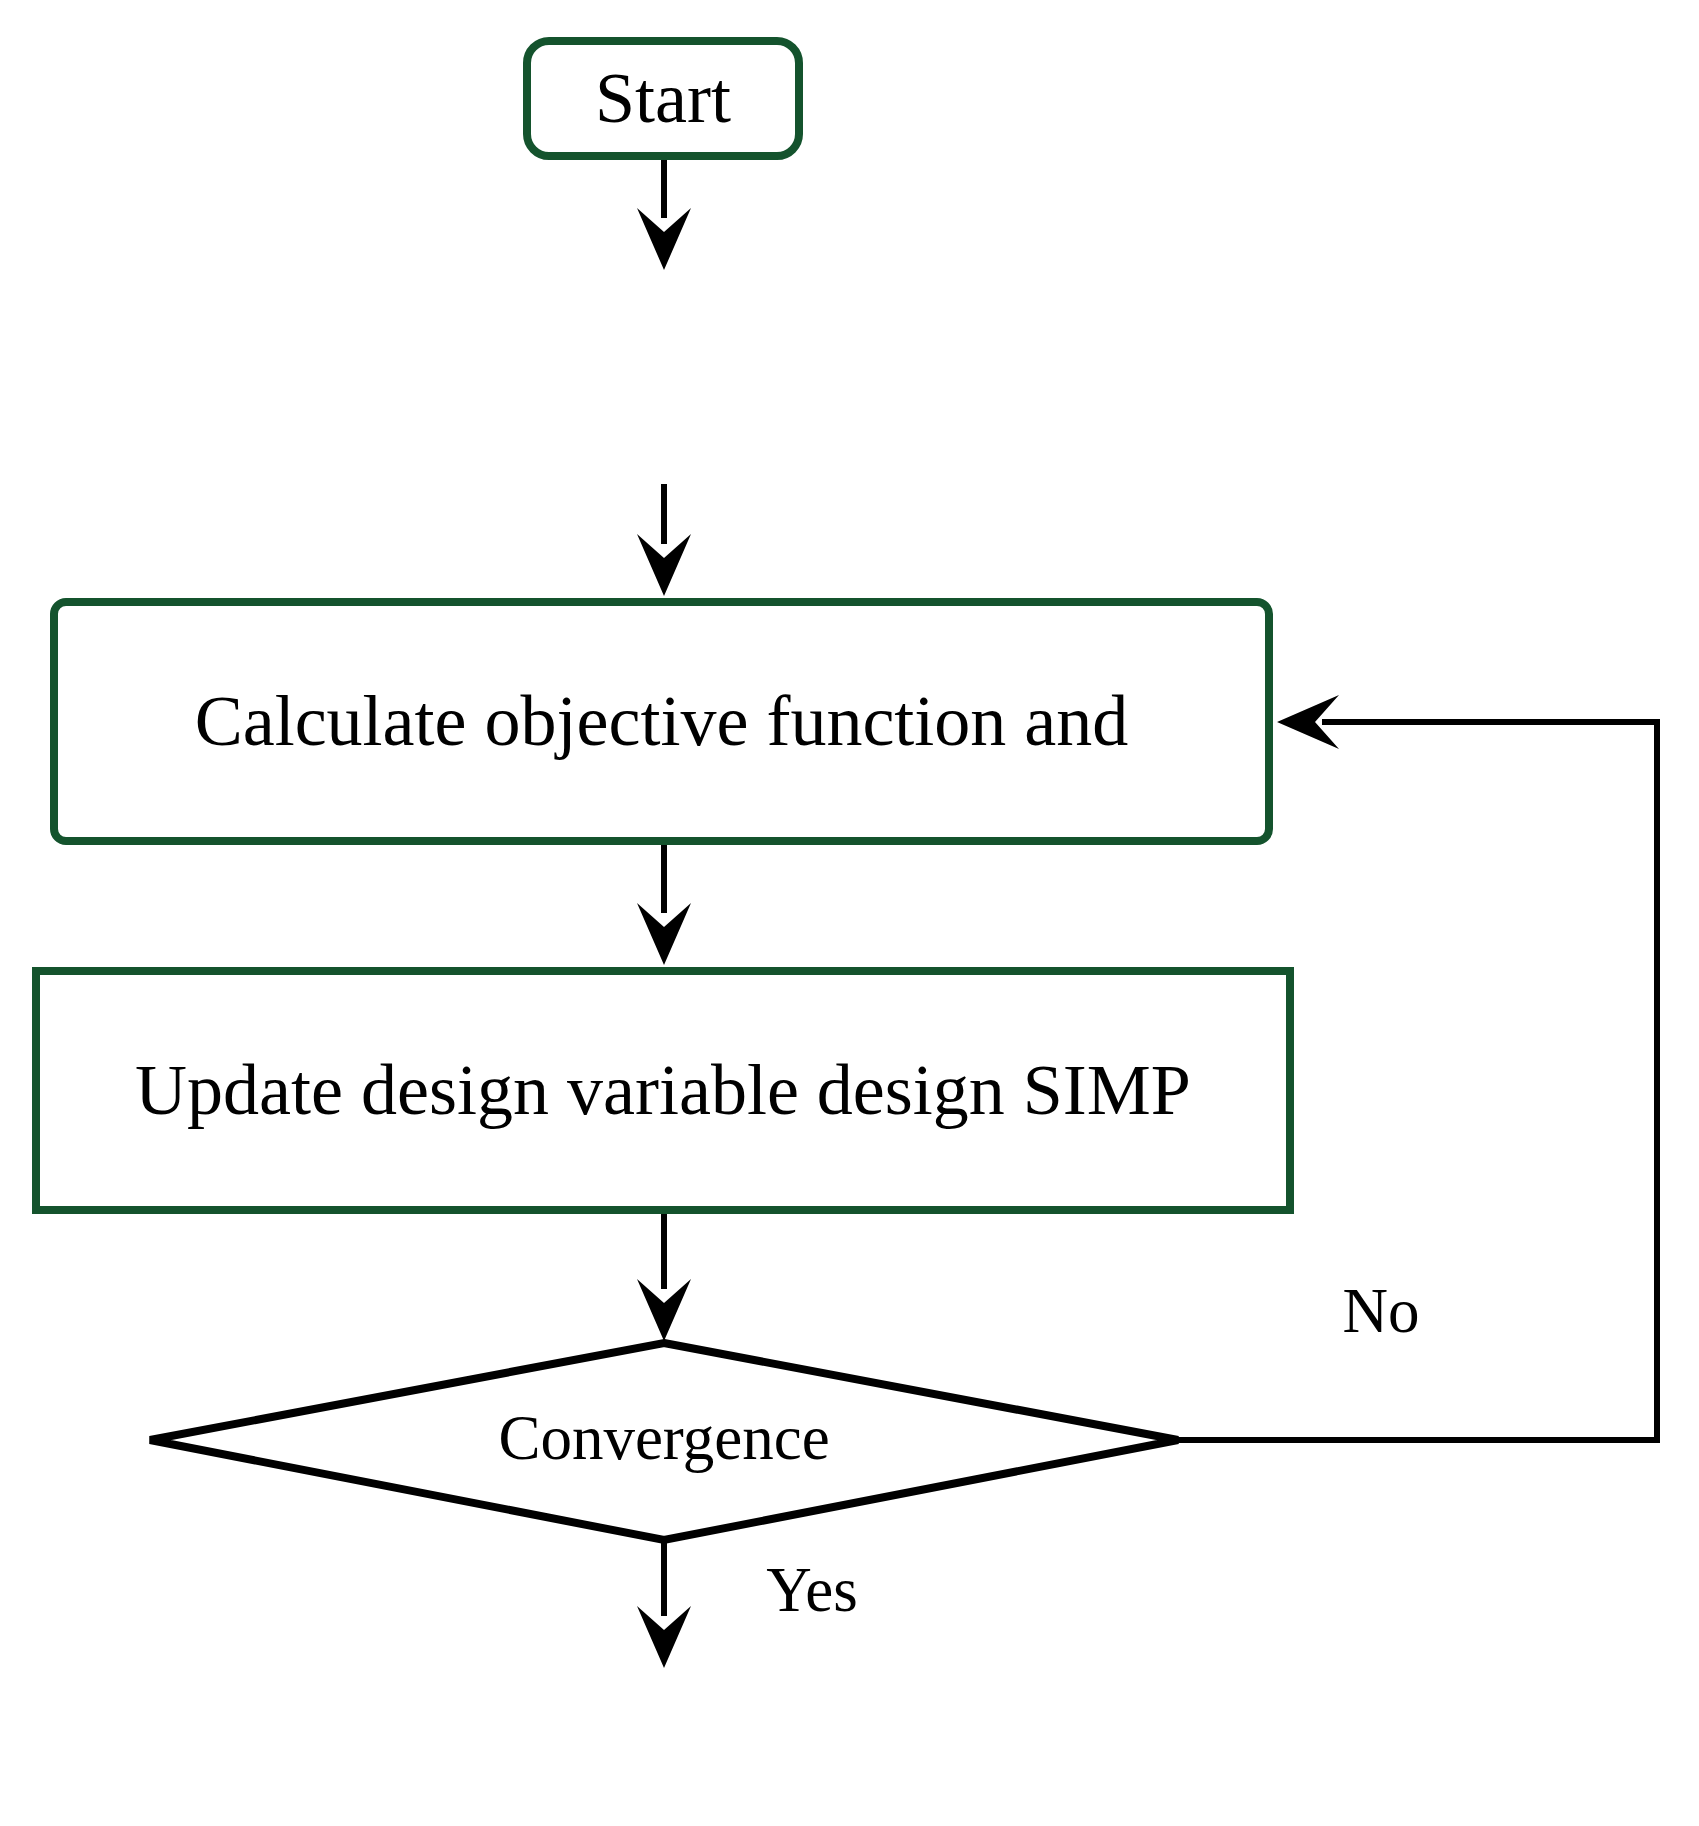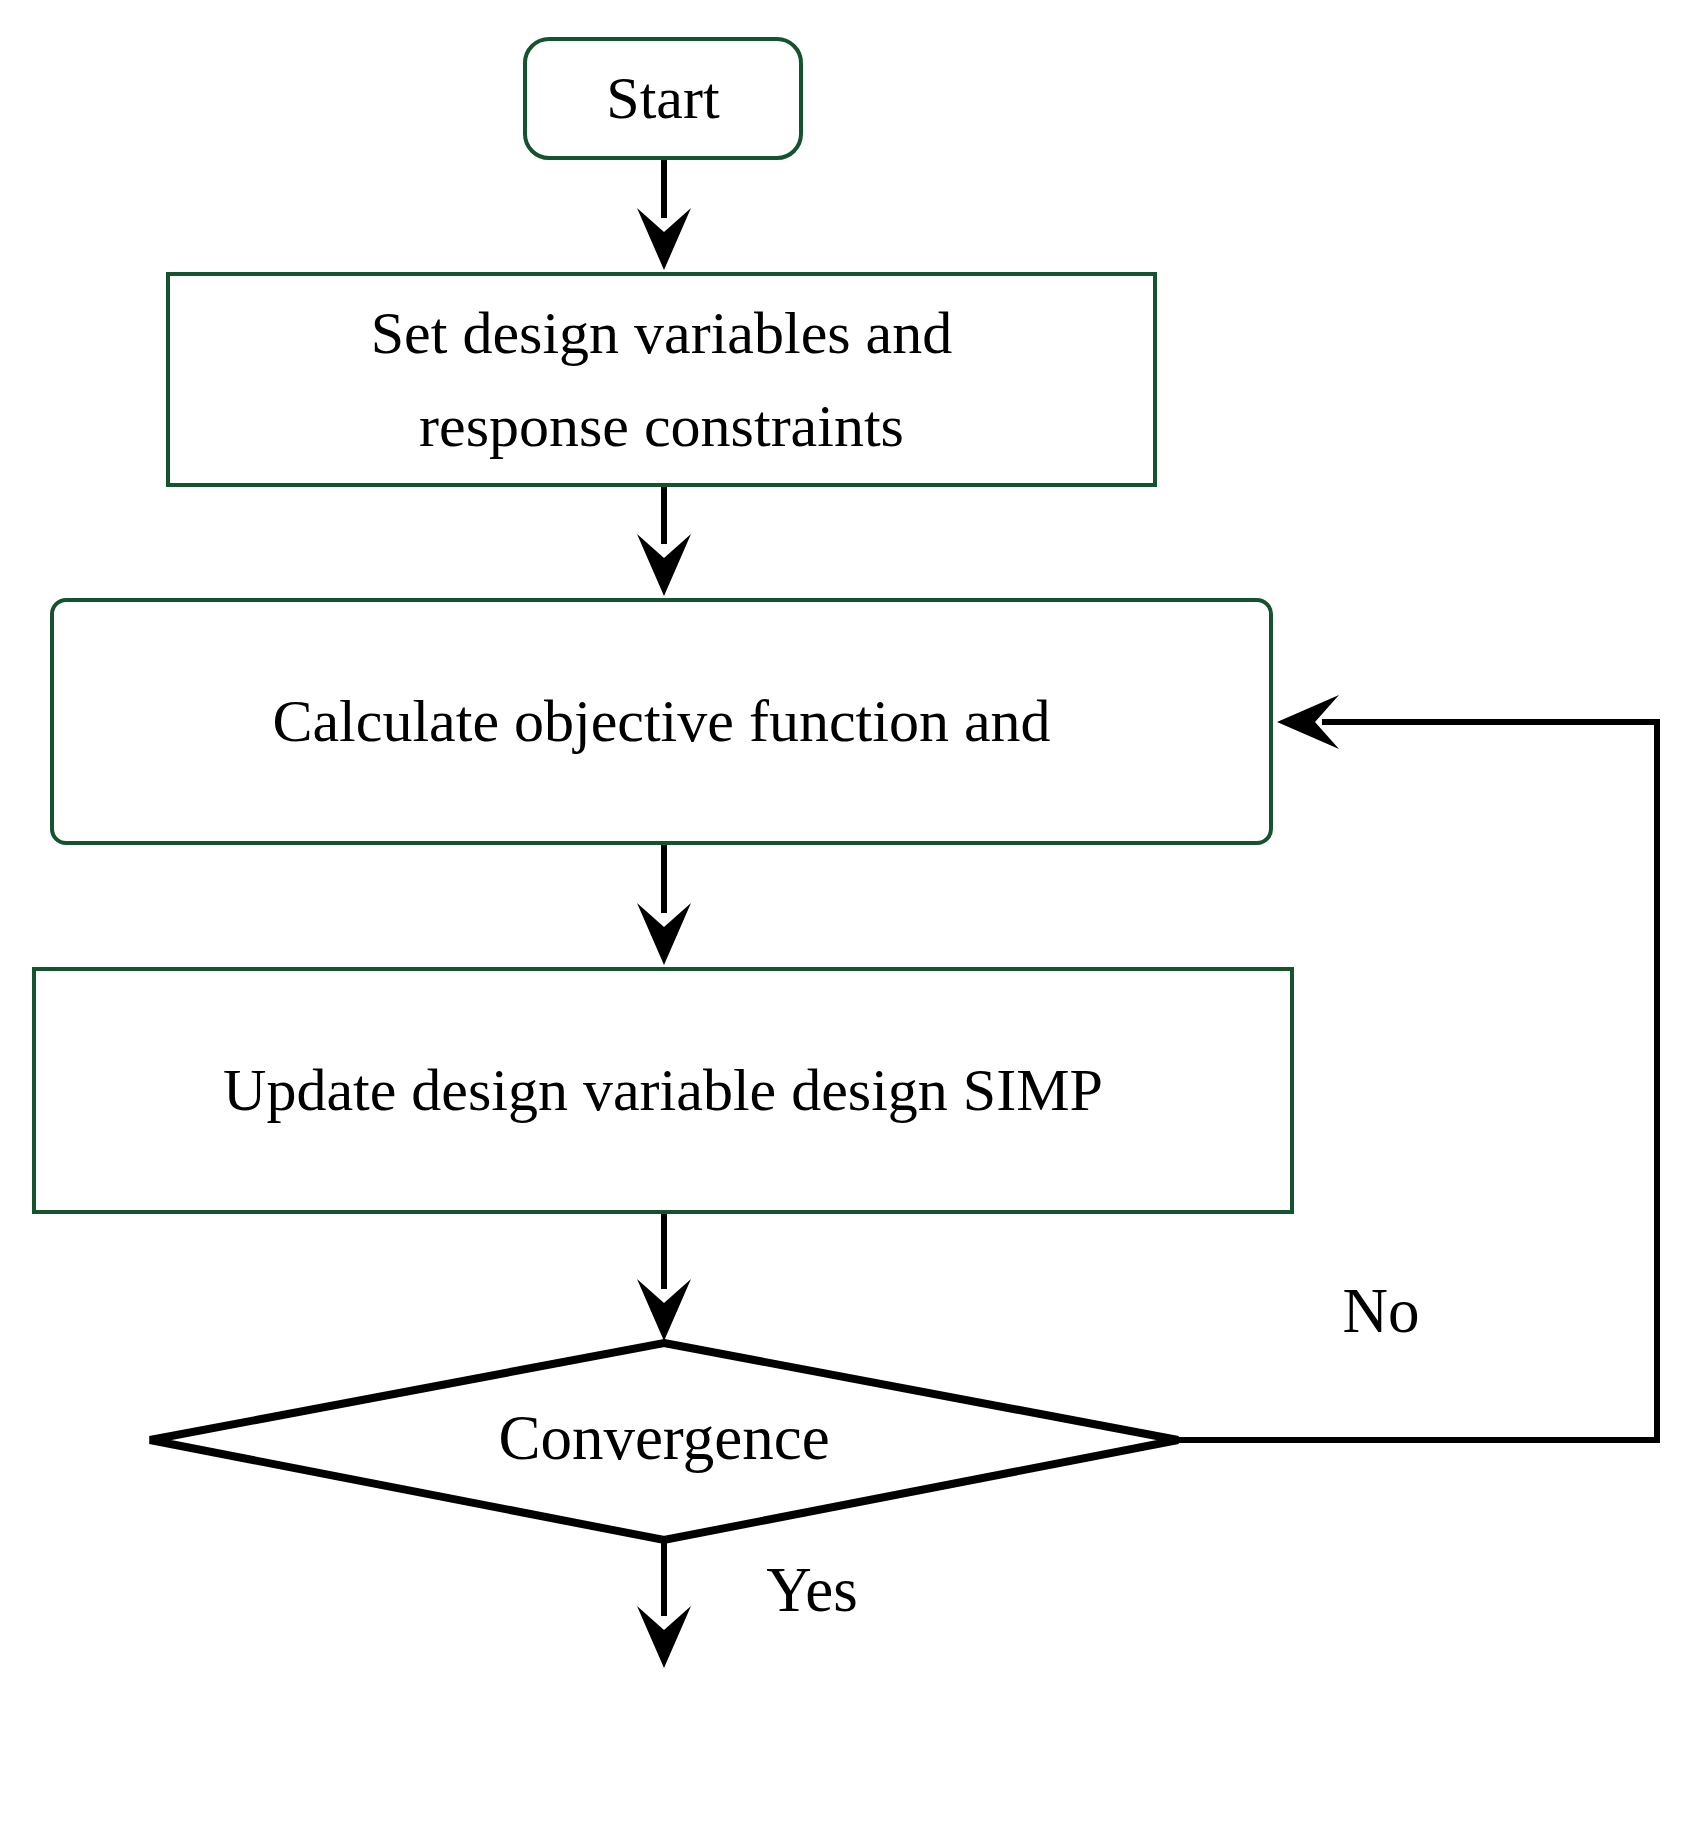--- a/index.html
+++ b/index.html
@@ -8,28 +8,28 @@
     width:1699px;height:1826px;
     background:#ffffff;
     font-family:"Liberation Serif","DejaVu Serif",serif;
     color:#000;
     overflow:hidden;
   }
   #connectors{position:absolute;left:0;top:0;width:1699px;height:1826px;}
   .node{
     position:absolute;
     box-sizing:border-box;
-    border:4px solid #14532d;
+    border:8px solid #14532d;
     background:#fff;
     display:flex;
     flex-direction:column;
     align-items:center;
     justify-content:center;
     text-align:center;
-    font-size:60px;
+    font-size:72px;
     line-height:1.55;
     white-space:nowrap;
   }
   .rounded{border-radius:26px;}
   #node-start        {left:523px; top:37px;   width:280px;  height:123px;}
   #node-set-design   {left:166px; top:272px;  width:991px;  height:215px;}
   #node-calculate    {left:50px;  top:598px;  width:1223px; height:247px;border-radius:16px;}
   #node-update-simp  {left:32px;  top:967px;  width:1262px; height:247px;}
   #node-output       {left:297px; top:1670px; width:743px;  height:123px;}
   .diamond-label{
@@ -76,24 +76,20 @@
     <polygon class="head" points="664,1668 637,1606 664,1630 691,1606"></polygon>
 
     <polyline class="stroke" points="1178,1440 1657,1440 1657,722 1322,722"></polyline>
     <polygon class="head" points="1277,722 1339,695 1315,722 1339,749"></polygon>
   </svg>
 
   <div class="node rounded" id="node-start">
     <div>Start</div>
   </div>
 
-  <div class="node" id="node-set-design">
-    <div>Set design variables and</div>
-    <div>response constraints</div>
-  </div>
 
   <div class="node" id="node-calculate">
     <div>Calculate objective function and</div>
   </div>
 
   <div class="node" id="node-update-simp">
     <div>Update design variable design SIMP</div>
   </div>
 
   <div class="diamond-label">Convergence</div>

